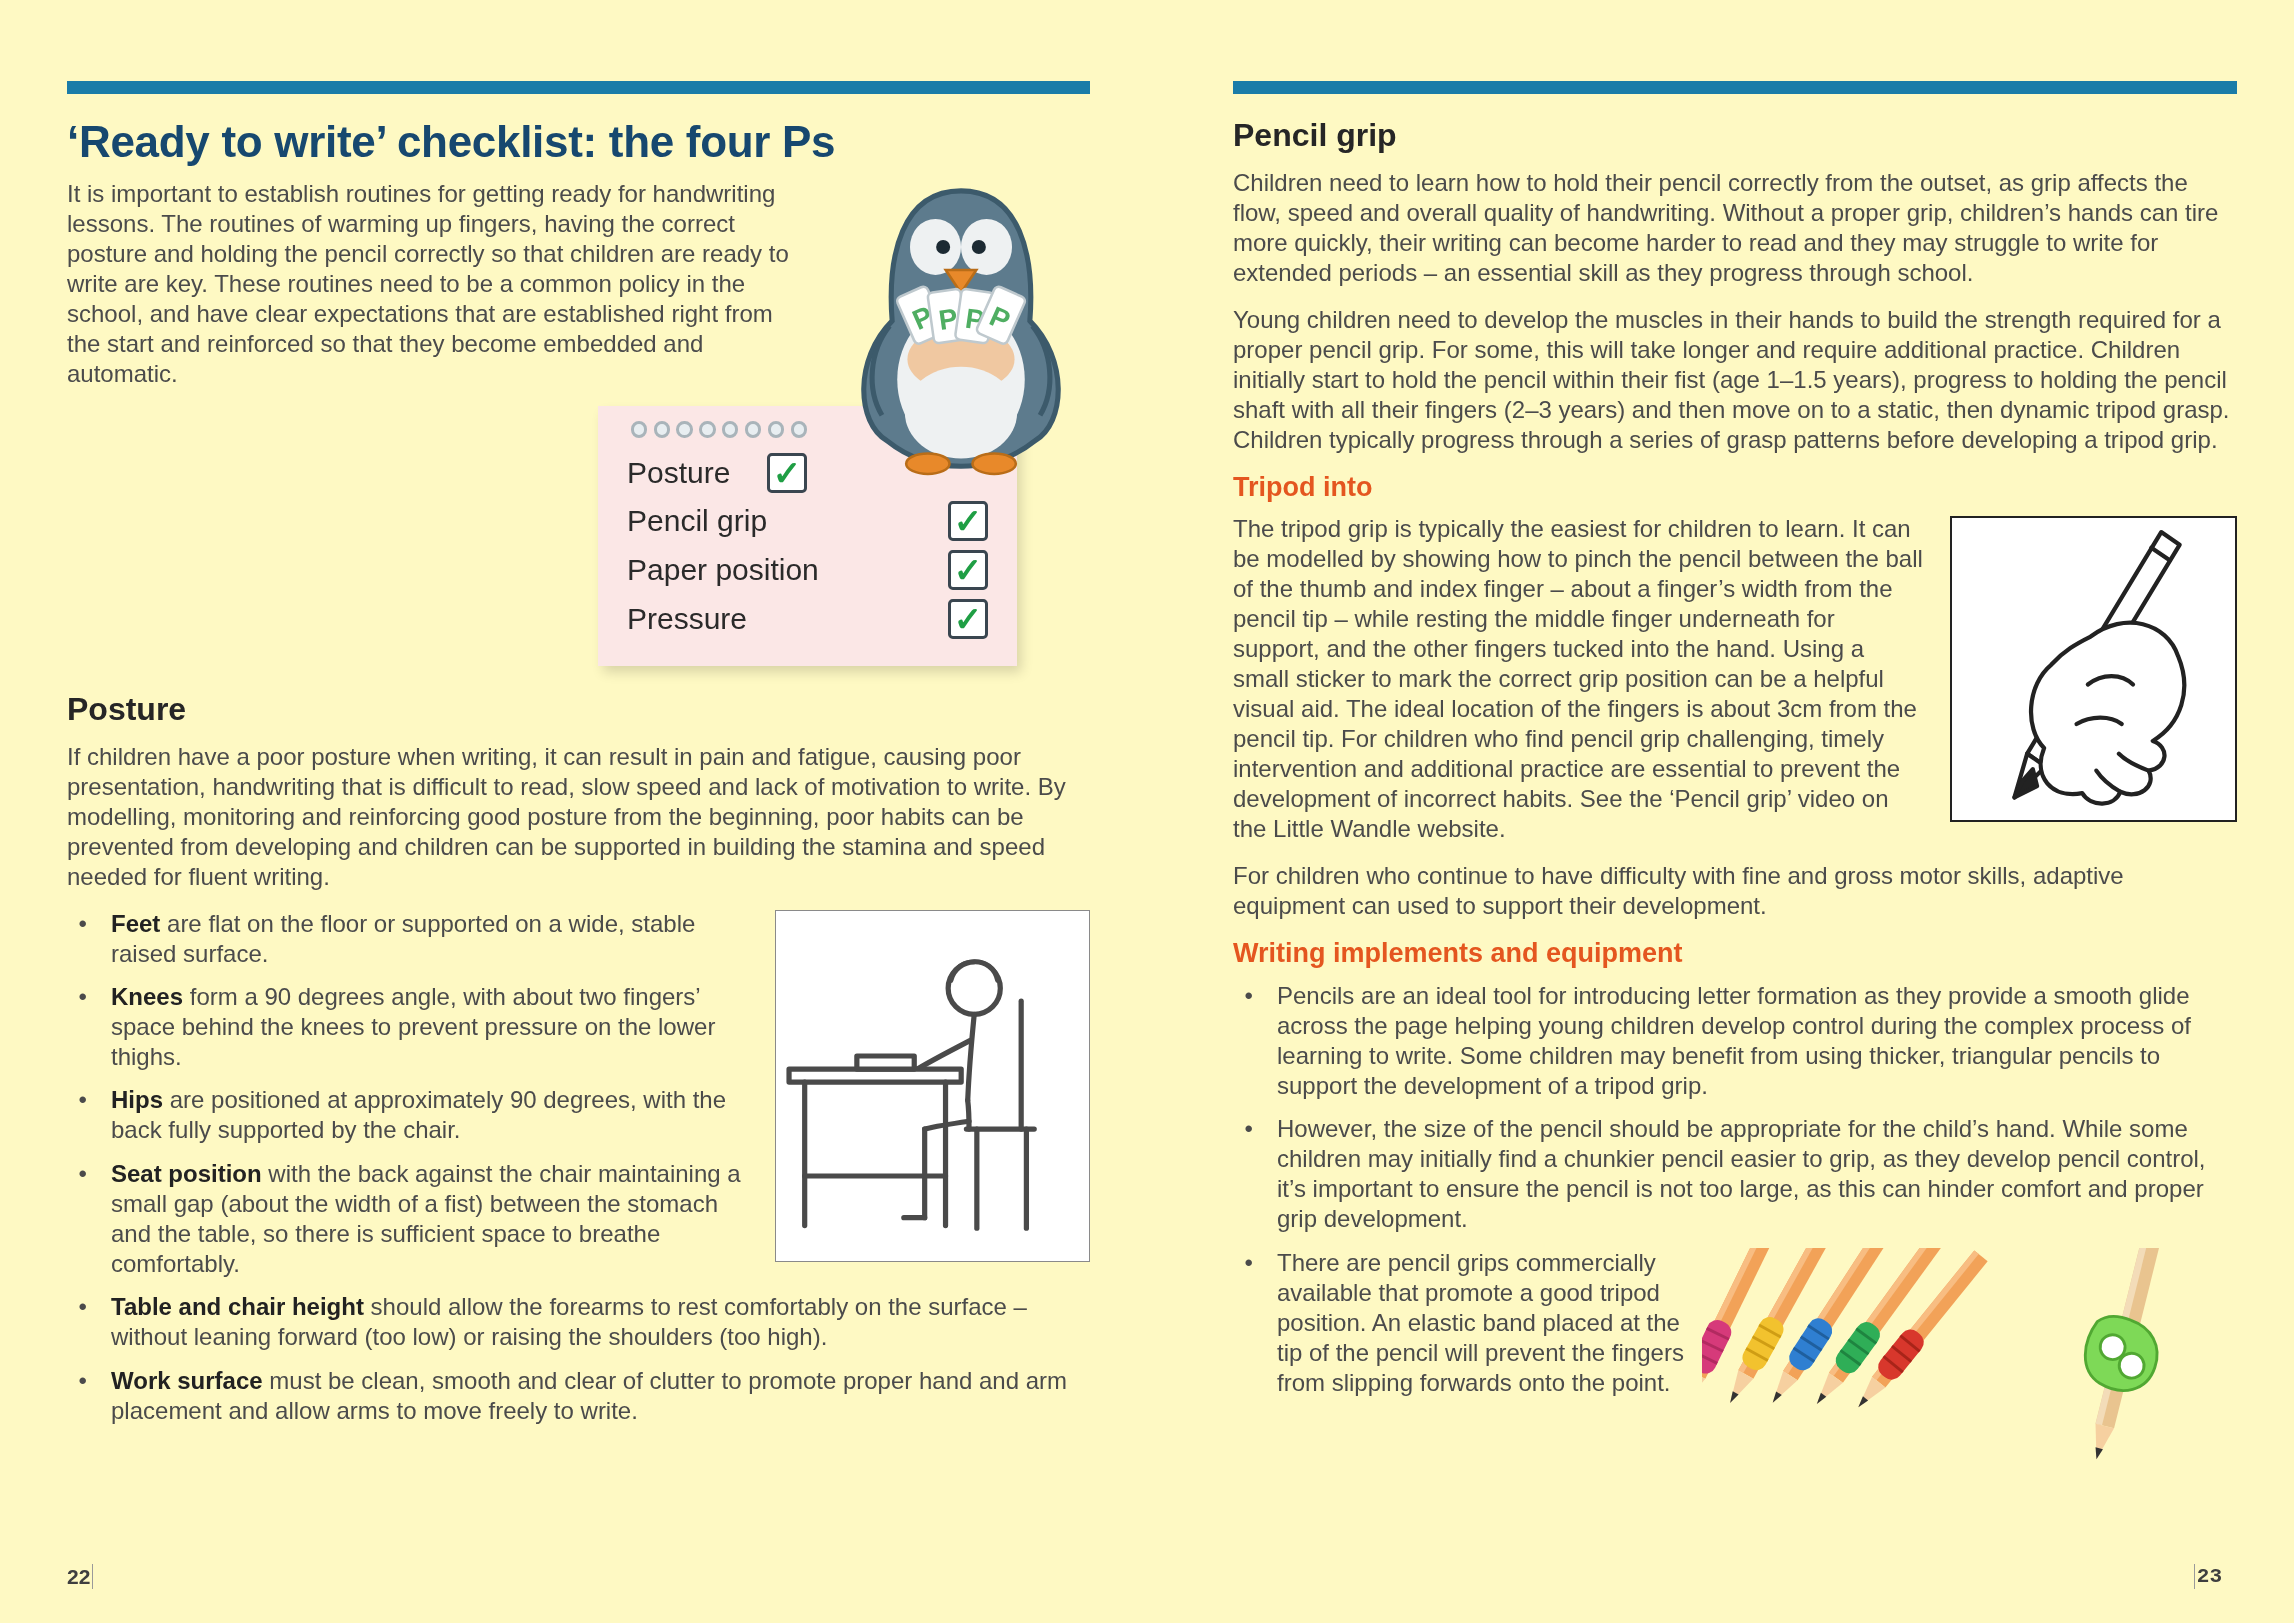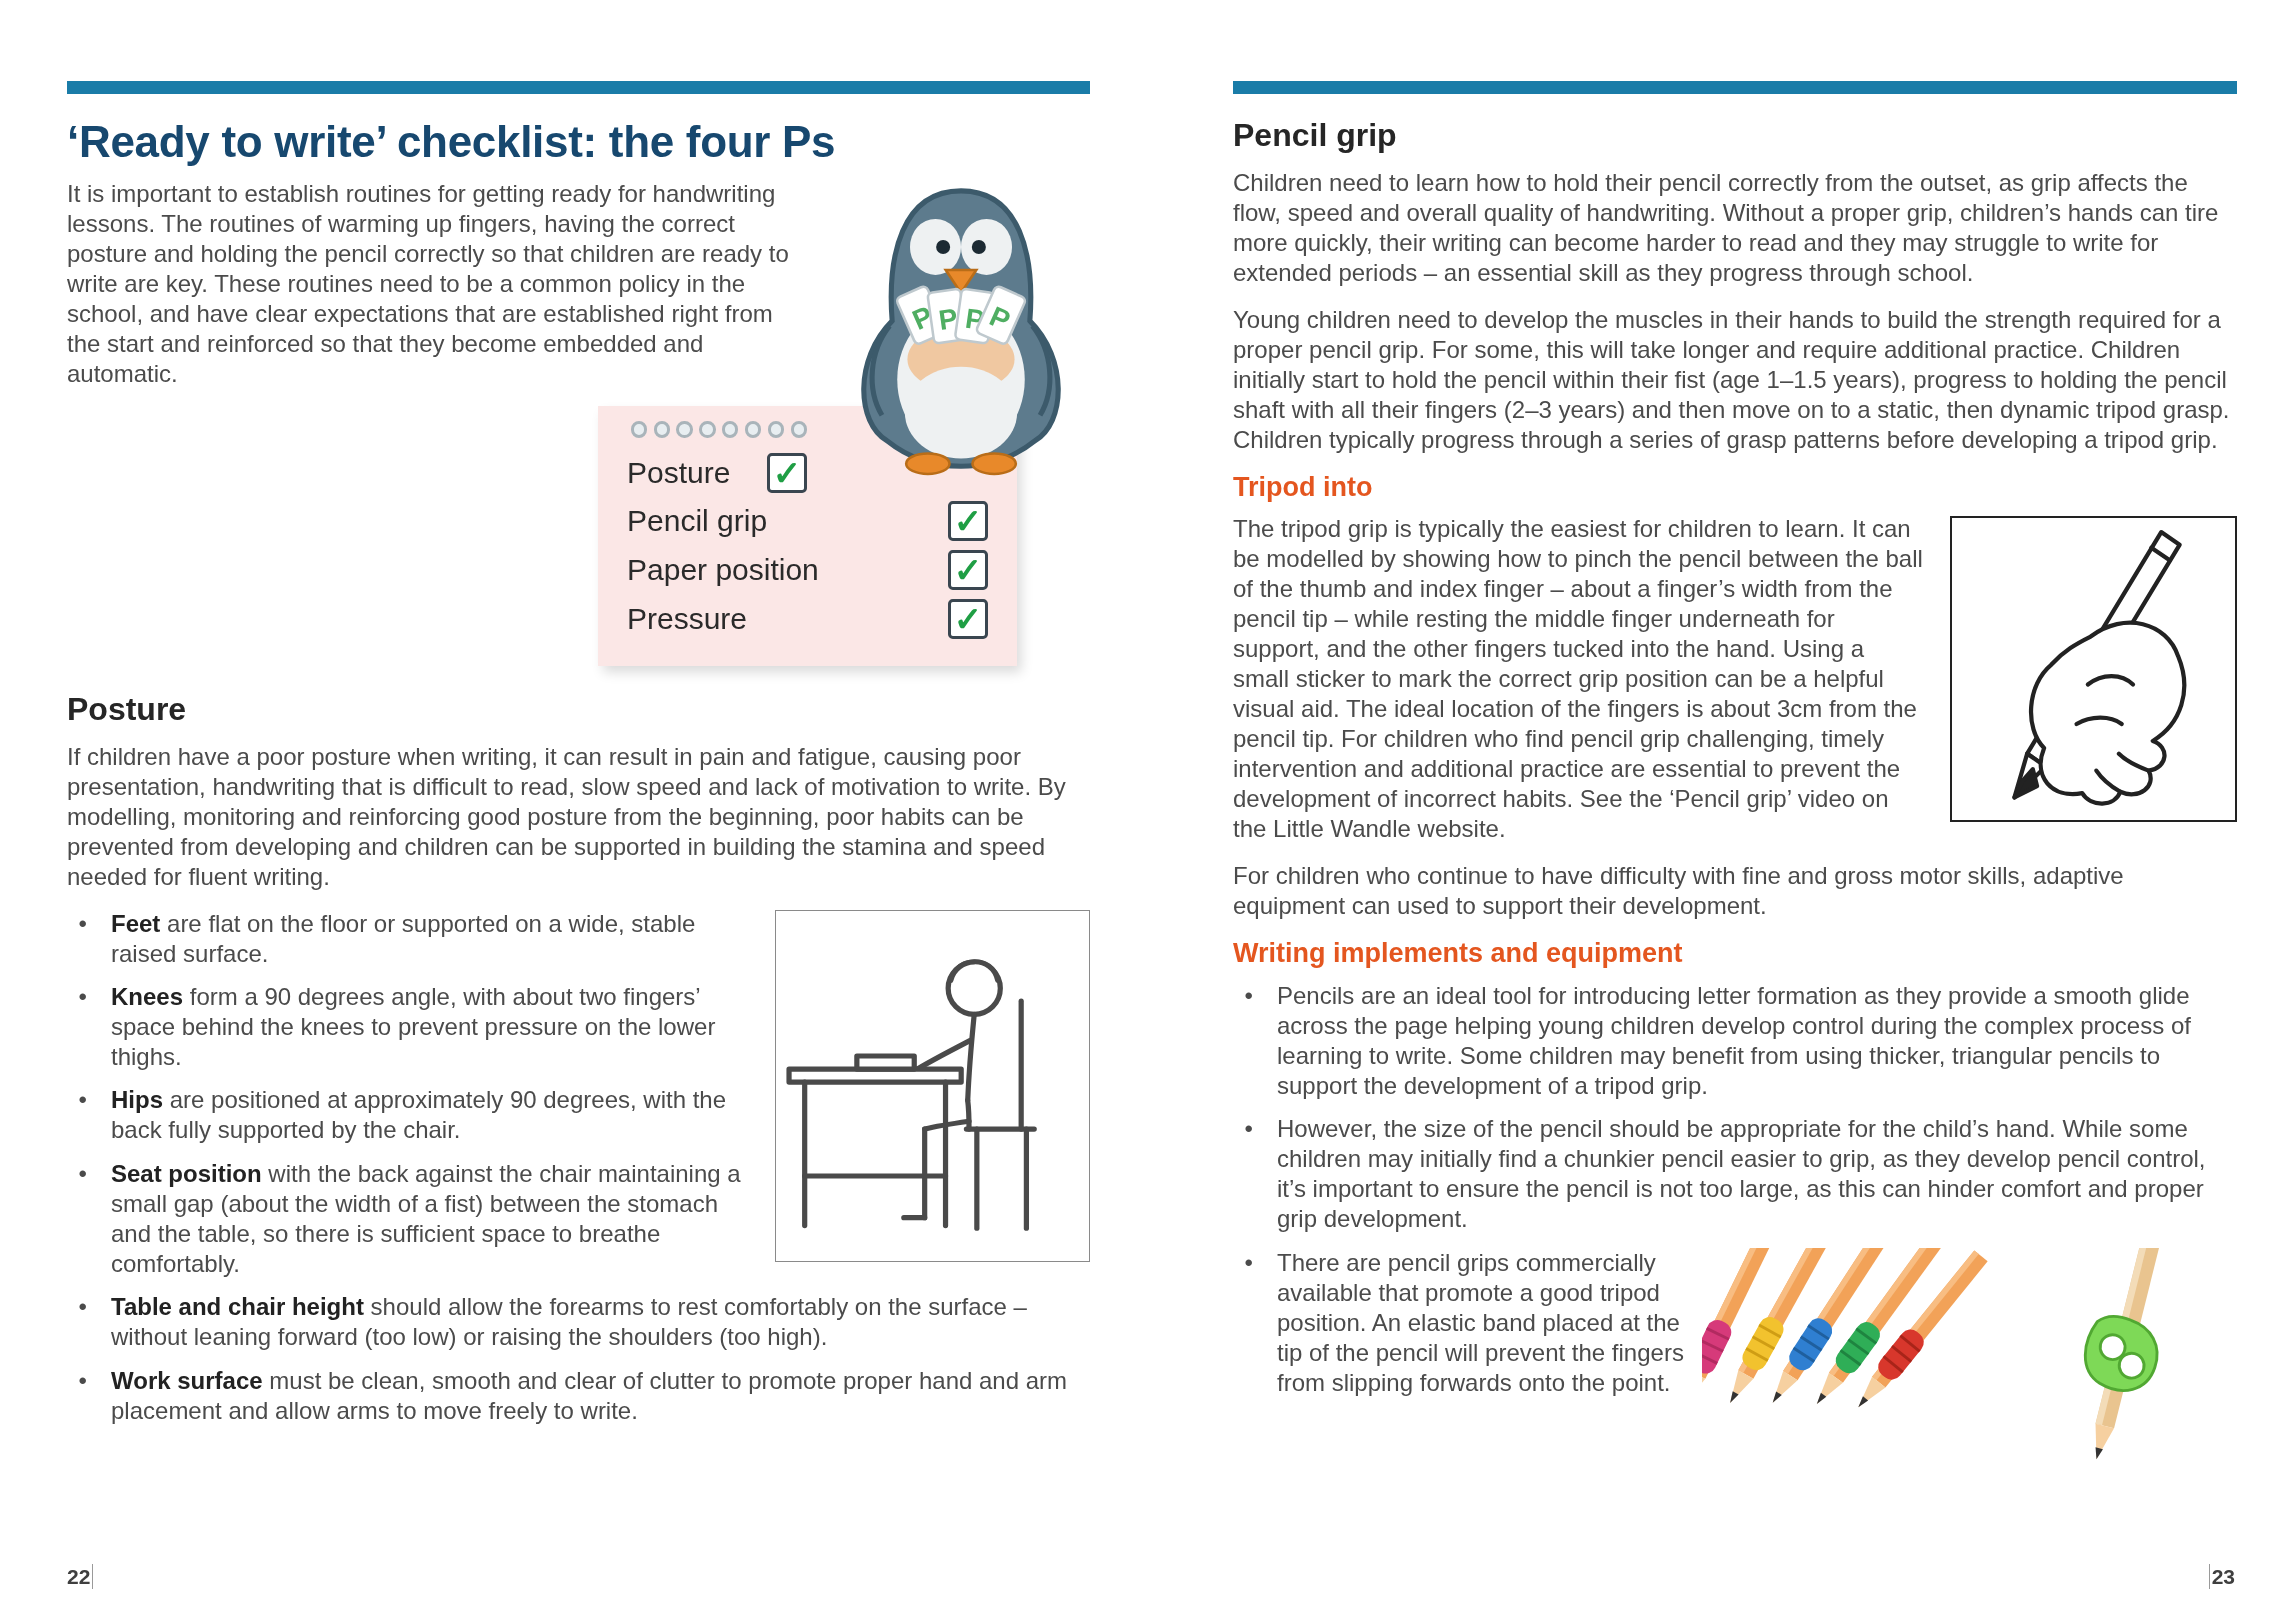--- a/index.html
+++ b/index.html
@@ -1,17 +1,17 @@
 <!DOCTYPE html>
 <html><head>
 <meta charset="utf-8">
 <style>
   html,body{margin:0;padding:0;background:#e9e9e9;}
   .spread{
-    position:relative;width:2294px;height:1623px;background:#ffffff;
+    position:relative;width:2294px;height:1623px;background:#fef9c3;
     font-family:"Liberation Sans", sans-serif;color:#4b4b4b;overflow:hidden;
   }
   .col{position:absolute;top:0;padding-top:81px;box-sizing:border-box;}
   .col-left{left:67px;width:1023px;}
   .col-right{left:1233px;width:1004px;}
   .rule{height:13.4px;background:#1a7ca8;margin-bottom:23px;}
   h1.title{font-size:44px;line-height:50px;color:#17486f;margin:17px 0 11.5px;font-weight:bold;letter-spacing:-0.3px;}
   h2.section{font-size:32px;color:#262626;margin:21px 0 13.4px;font-weight:bold;}
   h3.orange{font-size:27px;color:#e4561f;margin:9.6px 0 11.5px;font-weight:bold;}
   p.body{font-size:24px;line-height:30px;margin:0 0 17px;}
@@ -28,21 +28,21 @@
   
   ul.bullets{list-style:none;margin:0;padding:0;}
   ul.bullets li{position:relative;padding-left:44px;margin:0 0 13.4px;font-size:24px;line-height:30px;}
   ul.bullets li::before{content:"\2022";position:absolute;left:11.5px;top:0;color:#4b4b4b;}
   b.lead{color:#222;}
   .seated{float:right;width:315px;height:352px;margin:1.9px 0 9.6px 29px;border:1.9px solid #8a8a8a;background:#fff;box-sizing:border-box;}
   .hand-box{float:right;width:287px;height:306px;margin:1.9px 0 13.4px 27px;border:2.9px solid #222;background:#fff;box-sizing:border-box;}
   .pencils{float:right;width:535px;height:266px;margin:0 0 0 15.3px;}
   .pageno{position:absolute;bottom:34px;font-size:21px;font-weight:bold;color:#3f3f3f;display:flex;align-items:center;gap:2px;}
   .pageno-left{left:67px;}
-  .pageno-right{right:59px;}
+  .pageno-right{right:72px;font-family:Liberation Mono, monospace;}
   .pageno .divider{display:inline-block;width:0;height:25px;border-left:1.9px solid #9a9a9a;}
   .clear{clear:both;}
 </style>
 </head>
 <body>
 
 <div class="spread">
 
   <div class="col col-left">
     <div class="rule"></div>

